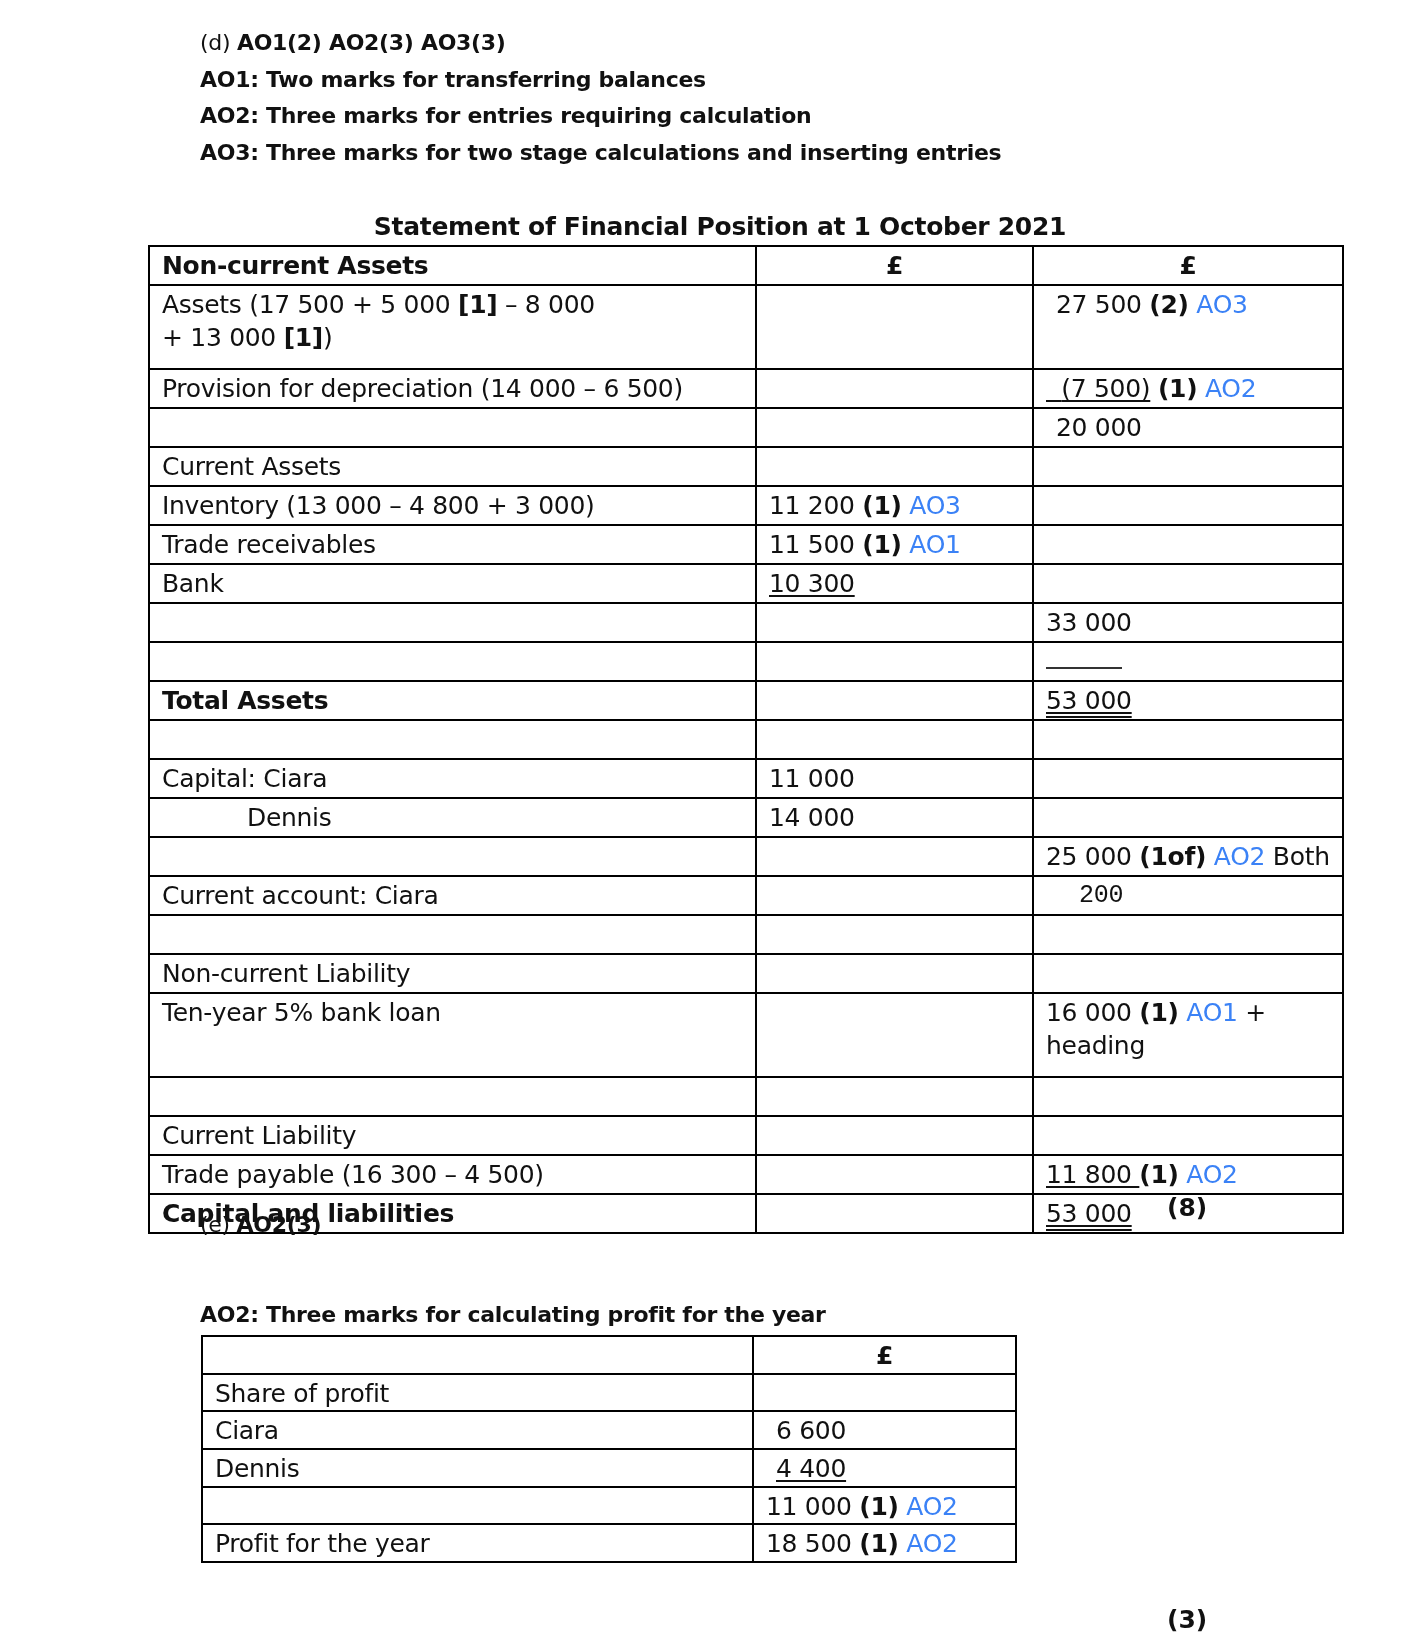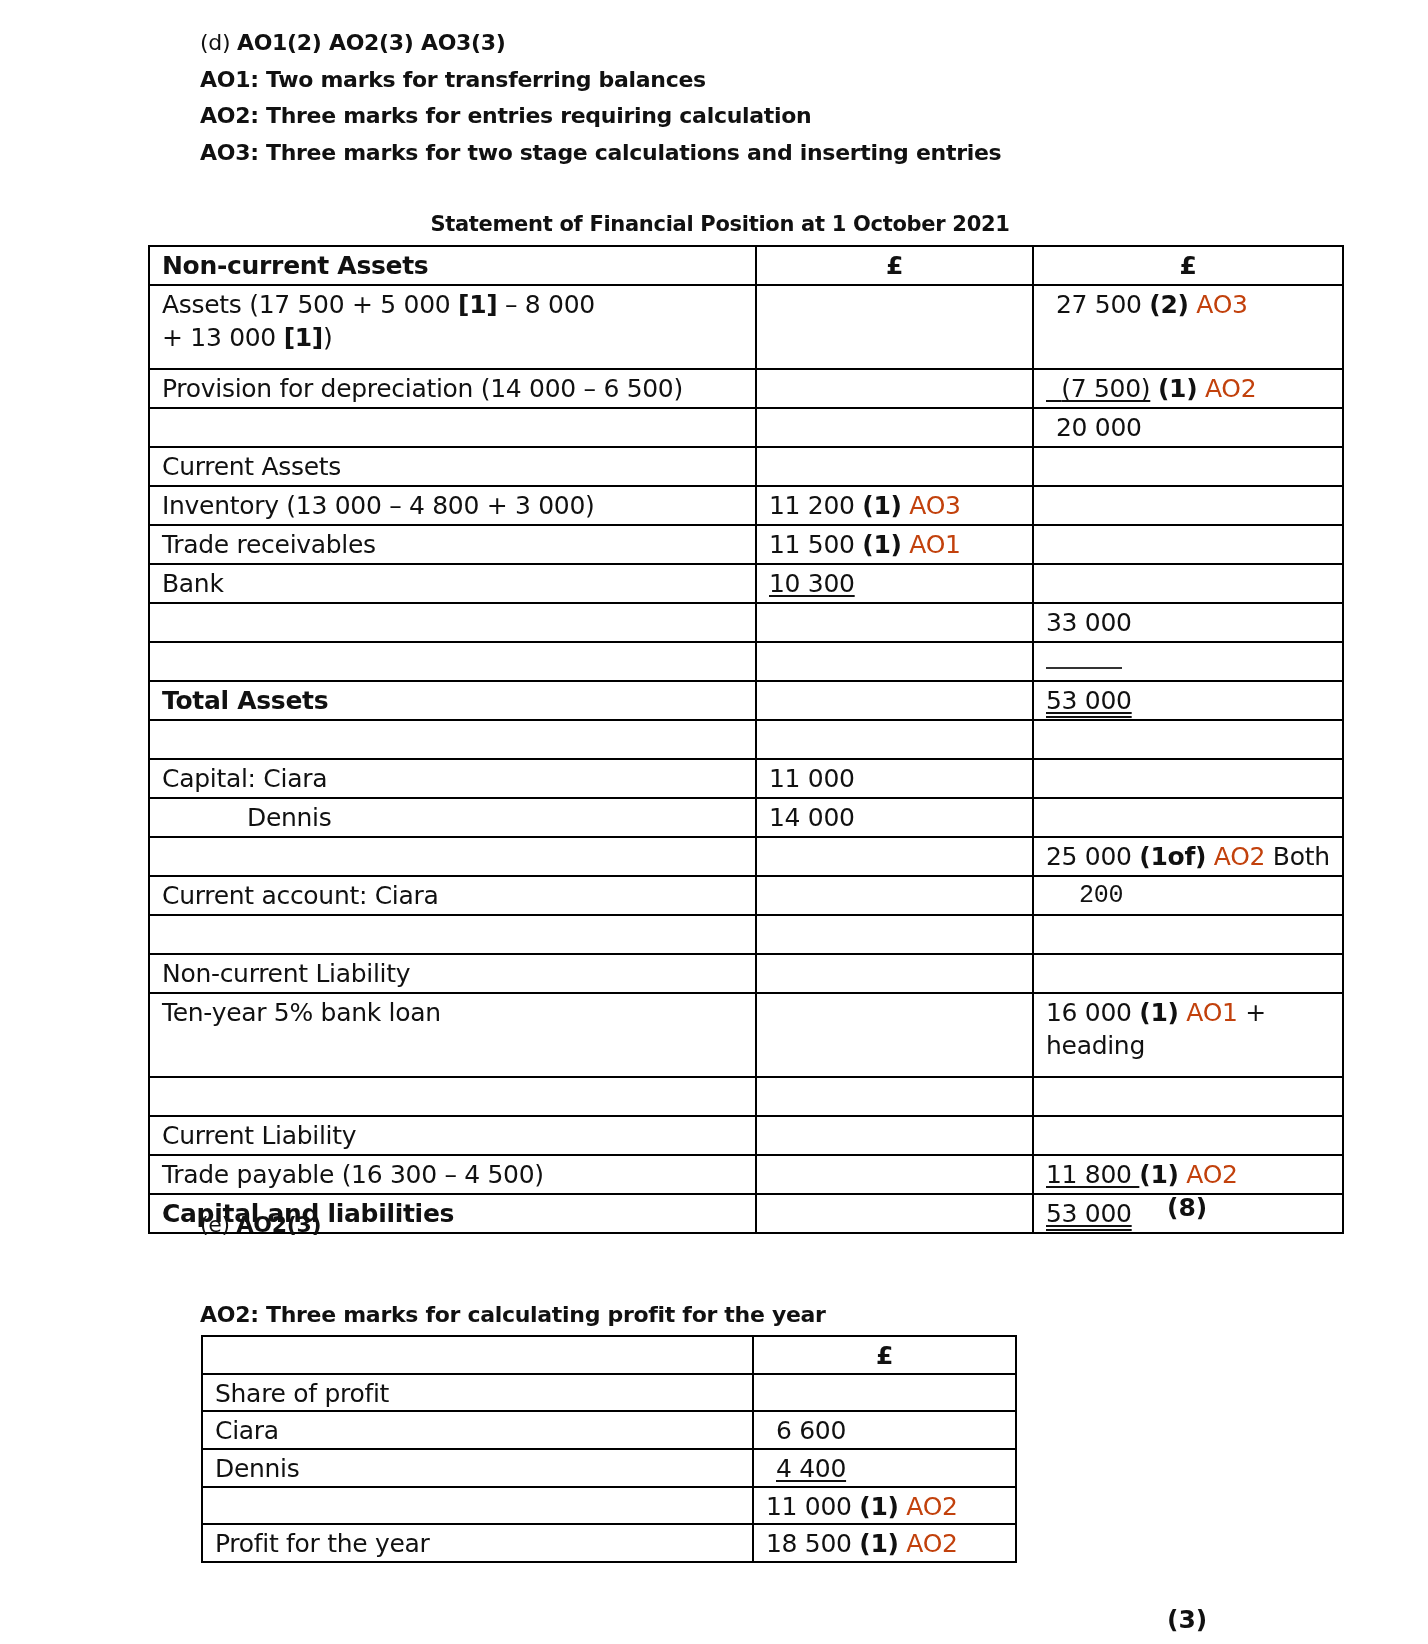--- a/index.html
+++ b/index.html
@@ -1,22 +1,22 @@
 <!DOCTYPE html>
 <html><head>
 <meta charset="utf-8">
 <style>
   html, body { margin:0; padding:0; background:#ffffff; }
   body { width:1428px; height:1644px; position:relative; overflow:hidden;
          font-family:"DejaVu Sans", "Liberation Sans", sans-serif; color:#111; }
   .line { position:absolute; left:200px; font-size:22px; white-space:nowrap; letter-spacing:-0.3px; }
   .b { font-weight:bold; }
-  .red { color:#c2410c; }
+  .red { color:#3b82f6; }
   .title { position:absolute; top:212px; left:0; width:1428px; text-align:center;
-           font-size:21px; font-weight:bold; padding-left:12px; box-sizing:border-box; letter-spacing:-0.3px; }
+           font-size:25px; font-weight:bold; padding-left:12px; box-sizing:border-box; letter-spacing:-0.3px; }
   table { border-collapse:collapse; position:absolute; table-layout:fixed; }
   td { border:2px solid #000; font-size:25px; vertical-align:top; padding:2px 12px 0 12px;
        line-height:33px; white-space:nowrap; letter-spacing:-0.3px; }
   #sofp { left:148px; top:245px; width:1194px; }
   #sofp col.c1 { width:607px; } #sofp col.c2 { width:277px; } #sofp col.c3 { width:310px; }
   #sofp tr { height:39px; }
   #sofp tr.tall { height:84px; }
   .center { text-align:center; }
   .u { text-decoration:underline; text-underline-offset:3px; }
   .du { text-decoration:underline double; text-underline-offset:3px; }

